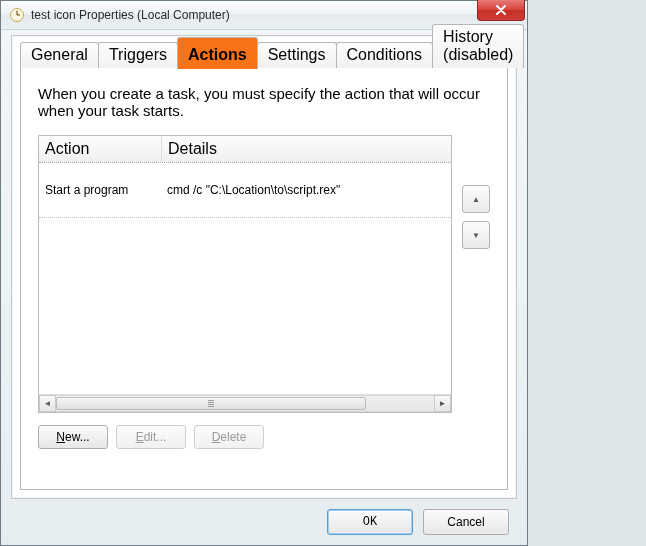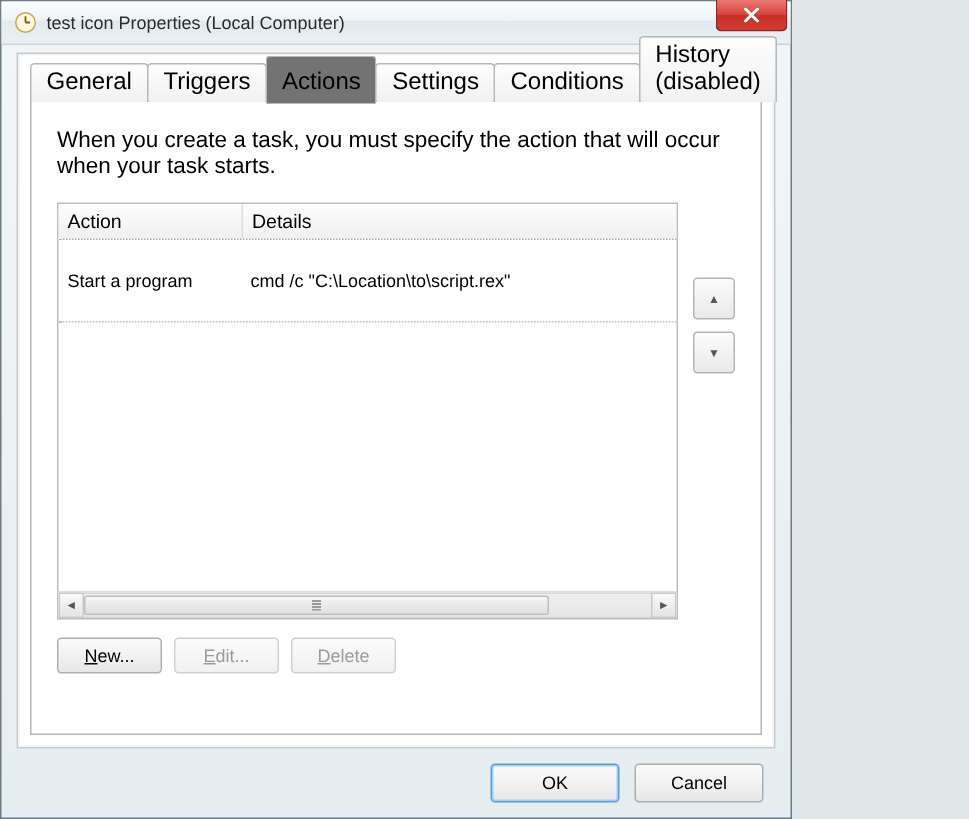--- a/index.html
+++ b/index.html
@@ -89,25 +89,26 @@
     font-size: 16px;
     border-top-left-radius: 3px;
     border-top-right-radius: 3px;
     position: relative;
     cursor: pointer;
   }
   .tab + .tab {
     margin-left: -1px;
   }
   .tab.active {
-    background: #737373;
+    background: #f97316;
     padding-top: 8px;
     padding-bottom: 5px;
     margin-bottom: -1px;
     z-index: 3;
+    font-weight: bold;
   }
   .tab-panel-border {
     position: absolute;
     left: 8px;
     right: 8px;
     top: 31px;
     bottom: 8px;
     border: 1px solid #b7b7b7;
     background: #fff;
     z-index: 1;
@@ -140,21 +141,21 @@
     box-sizing: border-box;
     background: #fff;
     display: flex;
     flex-direction: column;
     overflow: hidden;
   }
   .list-header {
     display: flex;
     border-bottom: 1px dotted #a8a8a8;
     background: linear-gradient(#fdfdfd, #f0f0f0);
-    font-size: 13px;
+    font-size: 16px;
   }
   .list-header .col {
     padding: 4px 6px;
     border-right: 1px solid #dcdcdc;
   }
   .list-header .col:last-child { border-right: none; }
   .col-action { width: 110px; flex: none; }
   .col-details { flex: 1; }
 
   .list-body {
@@ -277,20 +278,21 @@
     display: flex;
     gap: 10px;
   }
   .footer .std-btn {
     min-width: 86px;
     height: 26px;
   }
   .footer .std-btn.primary {
     border-color: #5a9fd4;
     box-shadow: 0 0 0 1px #a7cdee inset;
+    font-family: Liberation Mono, monospace;
   }
 </style>
 </head>
 <body>
 
 <div class="outer-frame">
 
   <div class="titlebar">
     <span class="app-icon">
       <svg viewBox="0 0 16 16" width="16" height="16">

